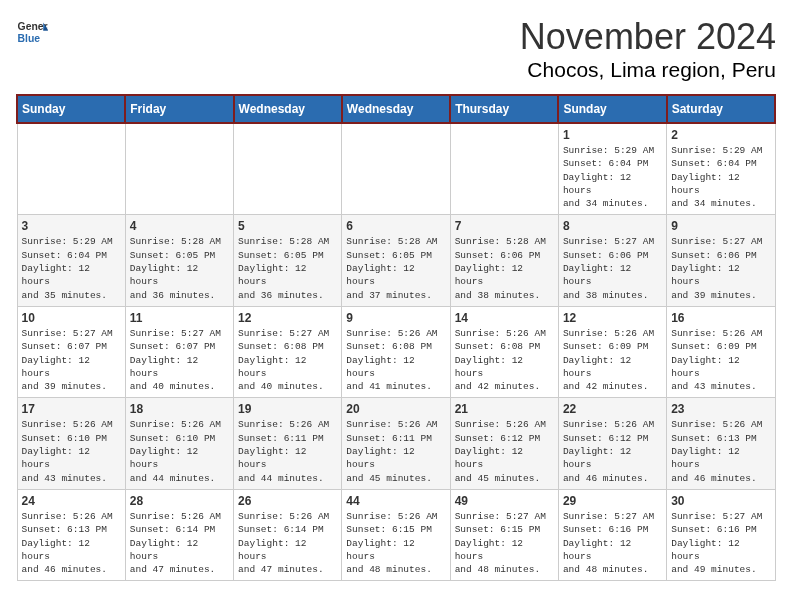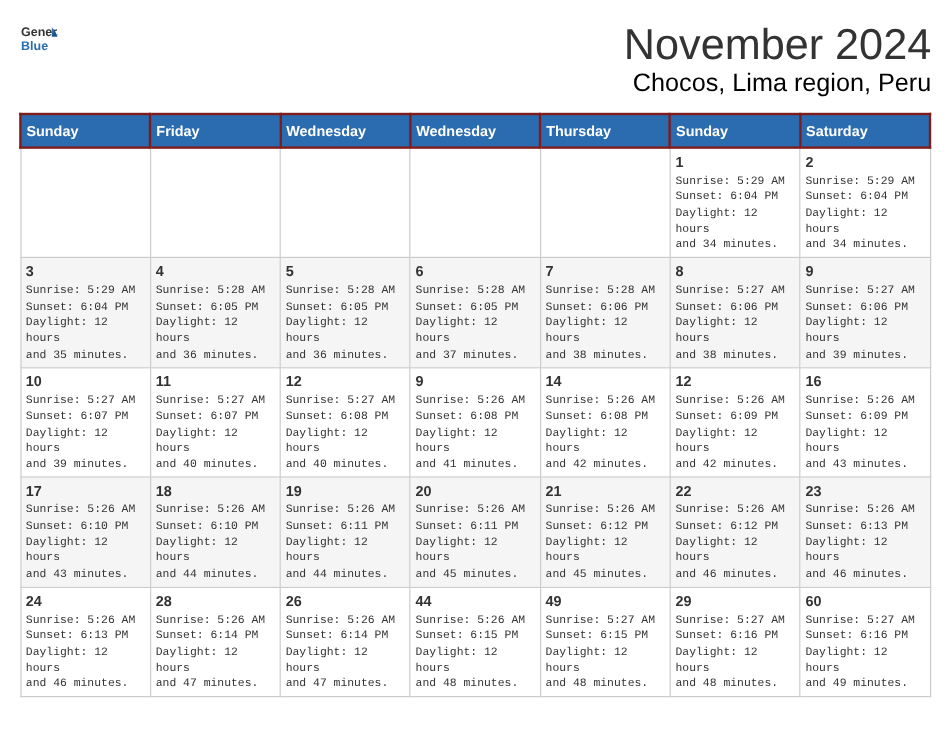--- a/index.html
+++ b/index.html
@@ -321,21 +321,21 @@
 and 48 minutes.</div>
         </td>
         <td>
           <span class="day-num">29</span>
           <div class="day-info" style="white-space: pre-line;">Sunrise: 5:27 AM
 Sunset: 6:16 PM
 Daylight: 12 hours
 and 48 minutes.</div>
         </td>
         <td>
-          <span class="day-num">60</span>
+          <span class="day-num">30</span>
           <div class="day-info" style="white-space: pre-line;">Sunrise: 5:27 AM
 Sunset: 6:16 PM
 Daylight: 12 hours
 and 49 minutes.</div>
         </td>
       </tr>
     </tbody>
 </table>
 
 </body></html>

